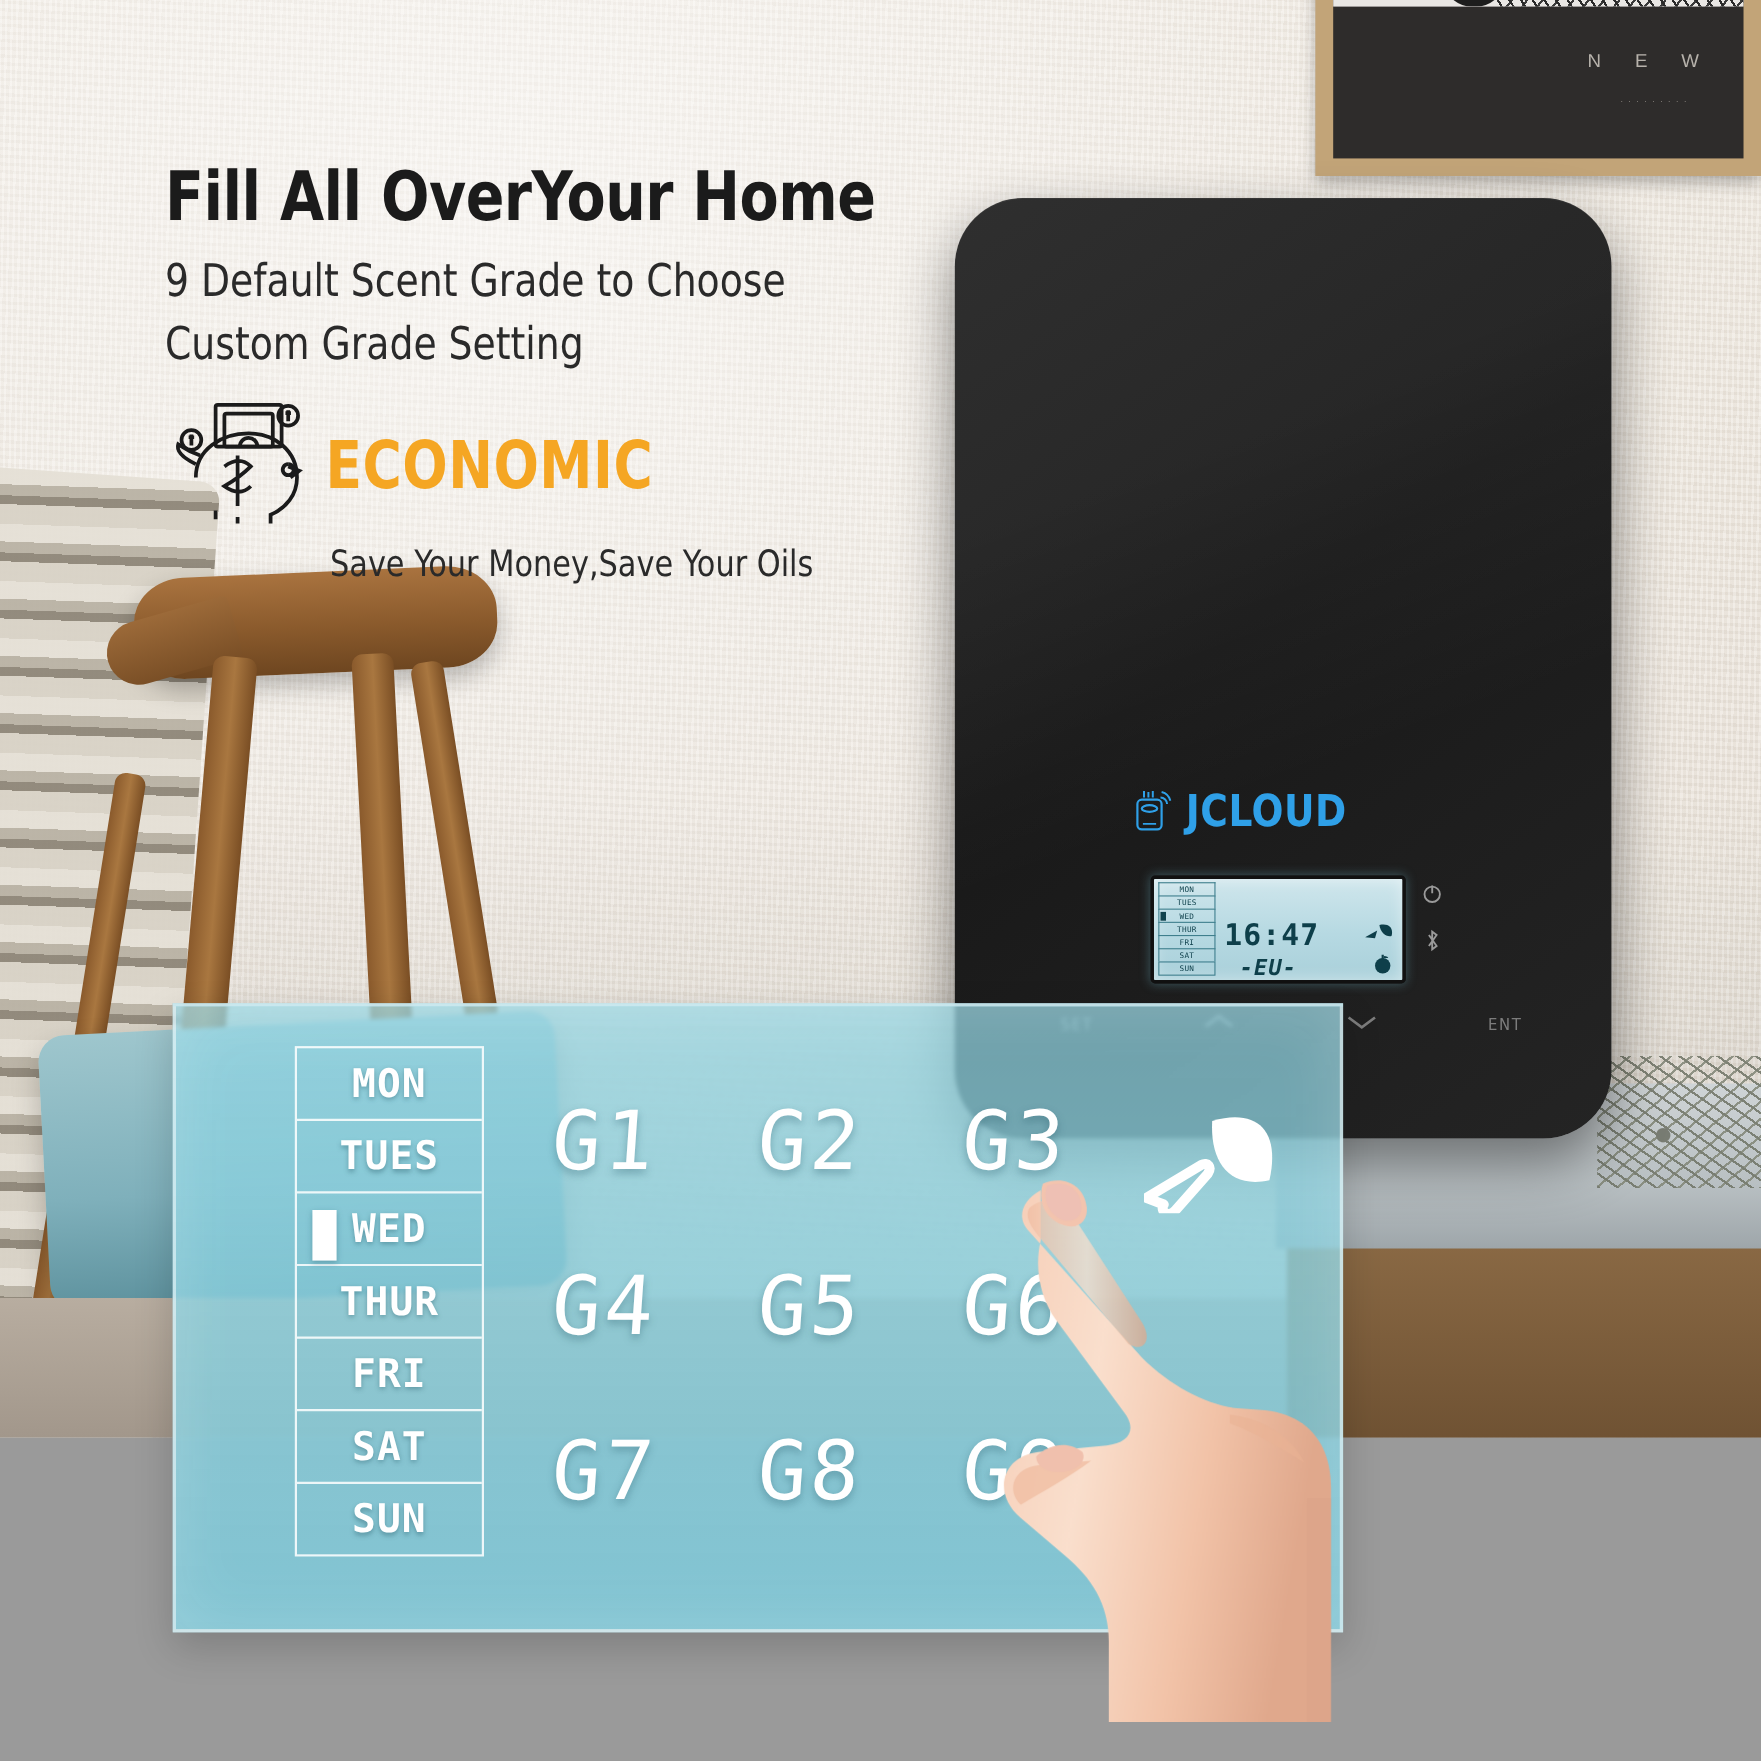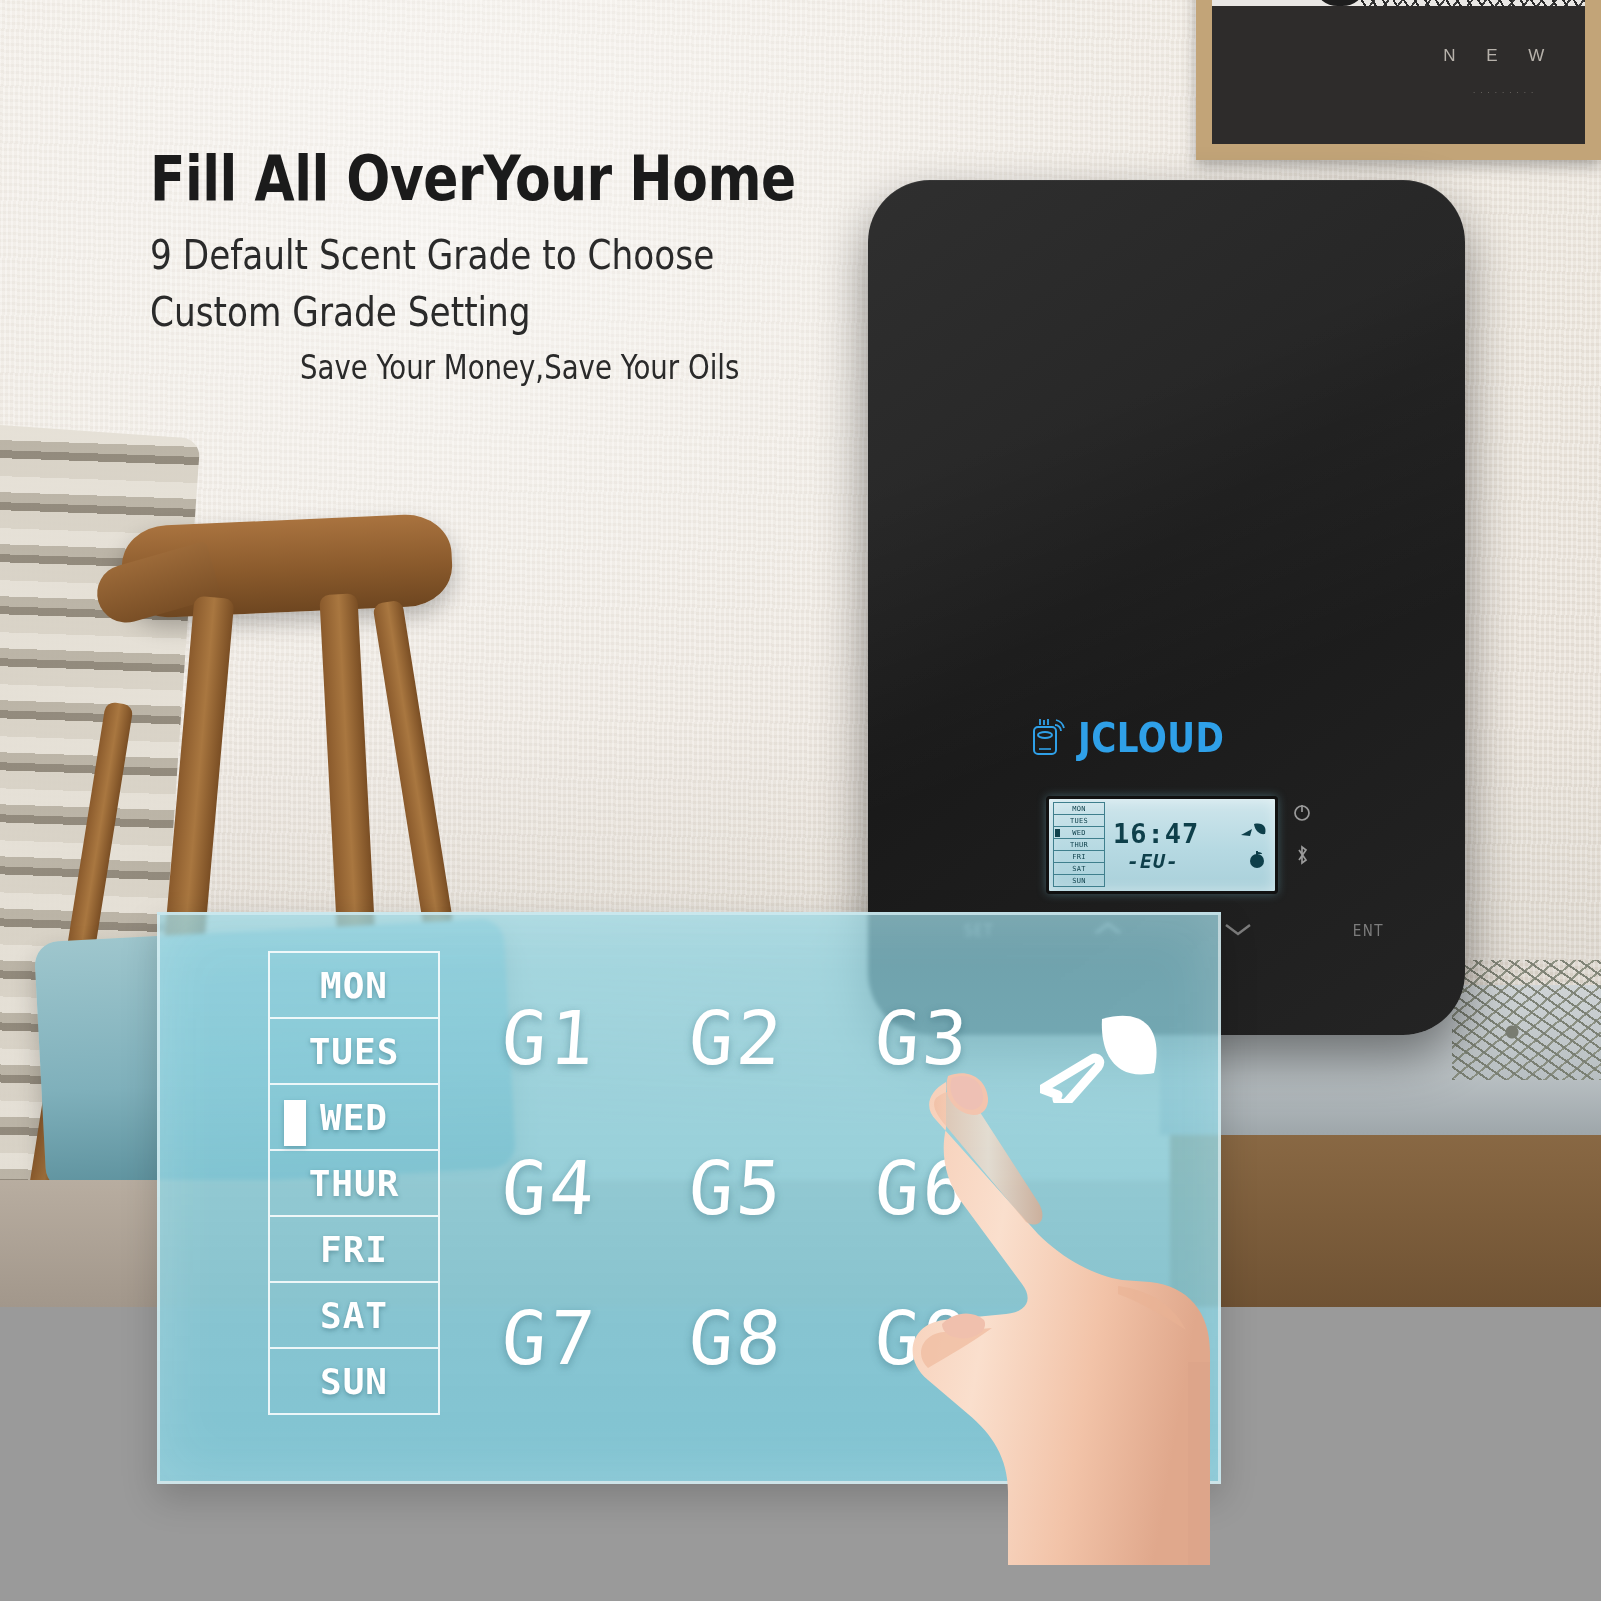--- a/index.html
+++ b/index.html
@@ -88,21 +88,21 @@
   .lcd{position:absolute;left:178px;top:616px;width:226px;height:92px;border-radius:4px;
     background:linear-gradient(180deg,#cfe6ec,#b6d9e2 55%,#a9d0da);
     border:3px solid #111;box-shadow:0 0 10px rgba(120,200,220,.35), inset 0 0 14px rgba(255,255,255,.5);
     display:flex;overflow:hidden;}
   .lcd-days{width:52px;padding:3px 2px 3px 4px;display:flex;flex-direction:column;gap:0;}
   .lcd-day{border:1px solid #3f7f8d;border-bottom:none;height:11px;display:flex;align-items:center;
     justify-content:center;font-size:7px;color:#10424d;letter-spacing:.3px;
     font-family:"DejaVu Sans Mono","Liberation Mono",monospace;position:relative;}
   .lcd-day:last-child{border-bottom:1px solid #3f7f8d;}
   .lcd-day.on::before{content:"";position:absolute;left:1px;top:1.5px;width:5px;height:8px;background:#10424d;}
-  .lcd-main{flex:1;display:flex;flex-direction:column;justify-content:center;padding-left:6px;}
+  .lcd-main{flex:1;display:flex;flex-direction:column;justify-content:flex-end;padding-left:6px;}
   .lcd-row{display:flex;align-items:center;justify-content:space-between;padding-right:8px;}
   .lcd-time{font-size:27px;color:#0e3f4a;letter-spacing:1px;
     font-family:"DejaVu Sans Mono","Liberation Mono",monospace;font-weight:700;}
   .lcd-mode{font-size:20px;color:#0e3f4a;letter-spacing:1px;margin-left:14px;
     font-family:"DejaVu Sans Mono","Liberation Mono",monospace;font-weight:700;font-style:italic;}
   .dev-ind{position:absolute;left:424px;top:622px;display:flex;flex-direction:column;gap:22px;align-items:center;}
   .dev-ind svg{display:block;}
   .btn-row{position:absolute;left:96px;top:740px;width:420px;display:flex;align-items:center;
     justify-content:space-between;color:#8d8d8d;font-size:15px;letter-spacing:1.5px;
     font-family:"DejaVu Sans Condensed","Liberation Sans",sans-serif;}
@@ -166,20 +166,39 @@
     </div>
   </div>
 
   <div class="gray-band"></div>
 
   <div class="copy">
     <div class="h1">Fill All OverYour Home</div>
     <div class="h2">
       <div>9 Default Scent Grade to Choose</div>
       <div>Custom Grade Setting</div>
+    </div>
+    <div class="econ-row">
+      <span>
+        <svg width="128" height="118" viewBox="0 0 128 118" fill="none" stroke="#1b1b1b" stroke-width="3.4">
+          <rect x="42" y="6" width="60" height="38" rx="2"></rect>
+          <rect x="50" y="14" width="44" height="30" rx="2"></rect>
+          <path d="M64 44 a8 8 0 0 1 16 0"></path>
+          <circle cx="20" cy="38" r="9"></circle>
+            <path d="M20 33v10M17.5 35.5h5"></path>
+          <circle cx="108" cy="16" r="9"></circle>
+            <path d="M108 11v10M105.5 13.5h5"></path>
+          <path d="M24 72 C24 46 48 32 72 32 C96 32 116 48 116 72 C116 88 106 100 92 106 L92 114 M42 110 L42 102 M62 114 L62 108"></path>
+          <path d="M24 60 C12 54 6 48 8 42 C14 46 22 50 28 52"></path>
+          <path d="M108 60 a5 5 0 1 0 .1 0"></path>
+          <path d="M108 62 l10 4 l-8 6"></path>
+          <path d="M62 52 v46 M50 62 q14 -10 24 0 q-10 10 -24 18 q14 10 24 0"></path>
+        </svg>
+      </span>
+      <span class="econ-word">ECONOMIC</span>
     </div>
     <div class="econ-sub">Save Your Money,Save Your Oils</div>
   </div>
 
   <div class="device">
     <div class="dev-gloss"></div>
 
     <div class="logo">
       <span>
         <svg width="34" height="40" viewBox="0 0 34 40" fill="none" stroke="#2FA0E8" stroke-width="2">

